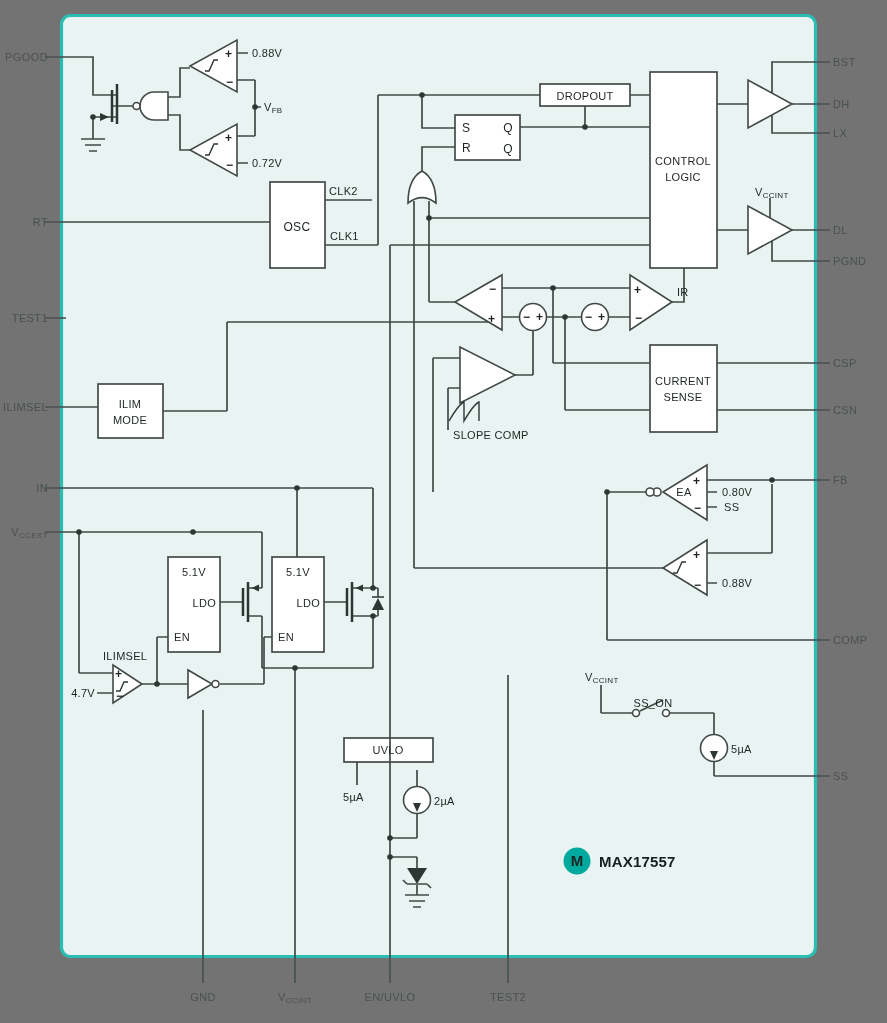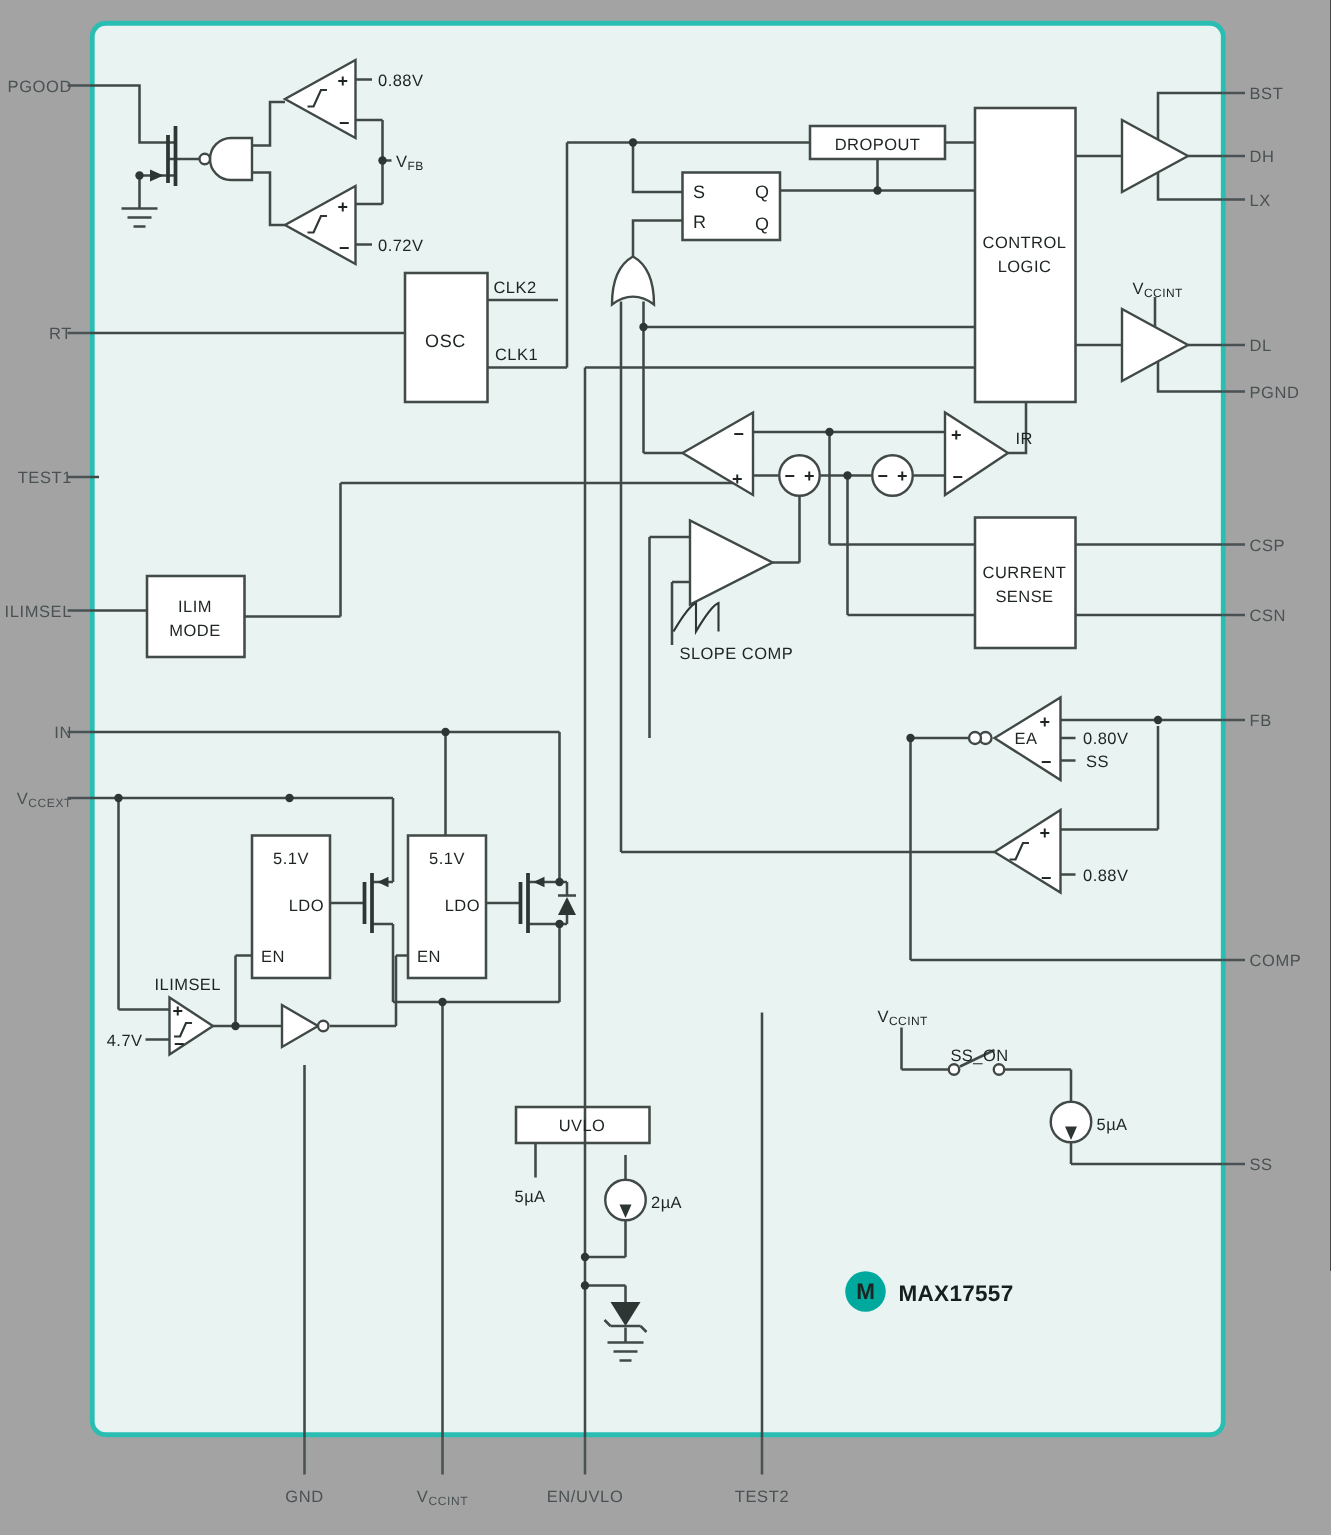--- a/index.html
+++ b/index.html
@@ -1,16 +1,16 @@
 <!DOCTYPE html>
 <html><head>
 <meta charset="utf-8">
 <style>
   html,body{margin:0;padding:0;background:#000;}
-  .stage{position:relative;width:887px;height:1023px;background:#a3a3a3;overflow:hidden;
+  .stage{position:relative;width:887px;height:1023px;background:#737373;overflow:hidden;
          font-family:"Liberation Sans", sans-serif;}
   svg{display:block;}
   text{fill:#1d2422;}
   .wire{stroke:#414947;stroke-width:1.7;fill:none;}
   .stub{stroke:#4a5254;stroke-width:1.7;fill:none;}
   .thick{stroke:#2e3634;stroke-width:2.5;fill:none;}
   .sym{stroke:#414947;stroke-width:1.6;fill:#ffffff;}
   .blk{stroke:#434b49;stroke-width:1.7;fill:#ffffff;}
   .fil{fill:#2e3634;stroke:none;}
   .hys{stroke:#2e3634;stroke-width:1.4;fill:none;}

